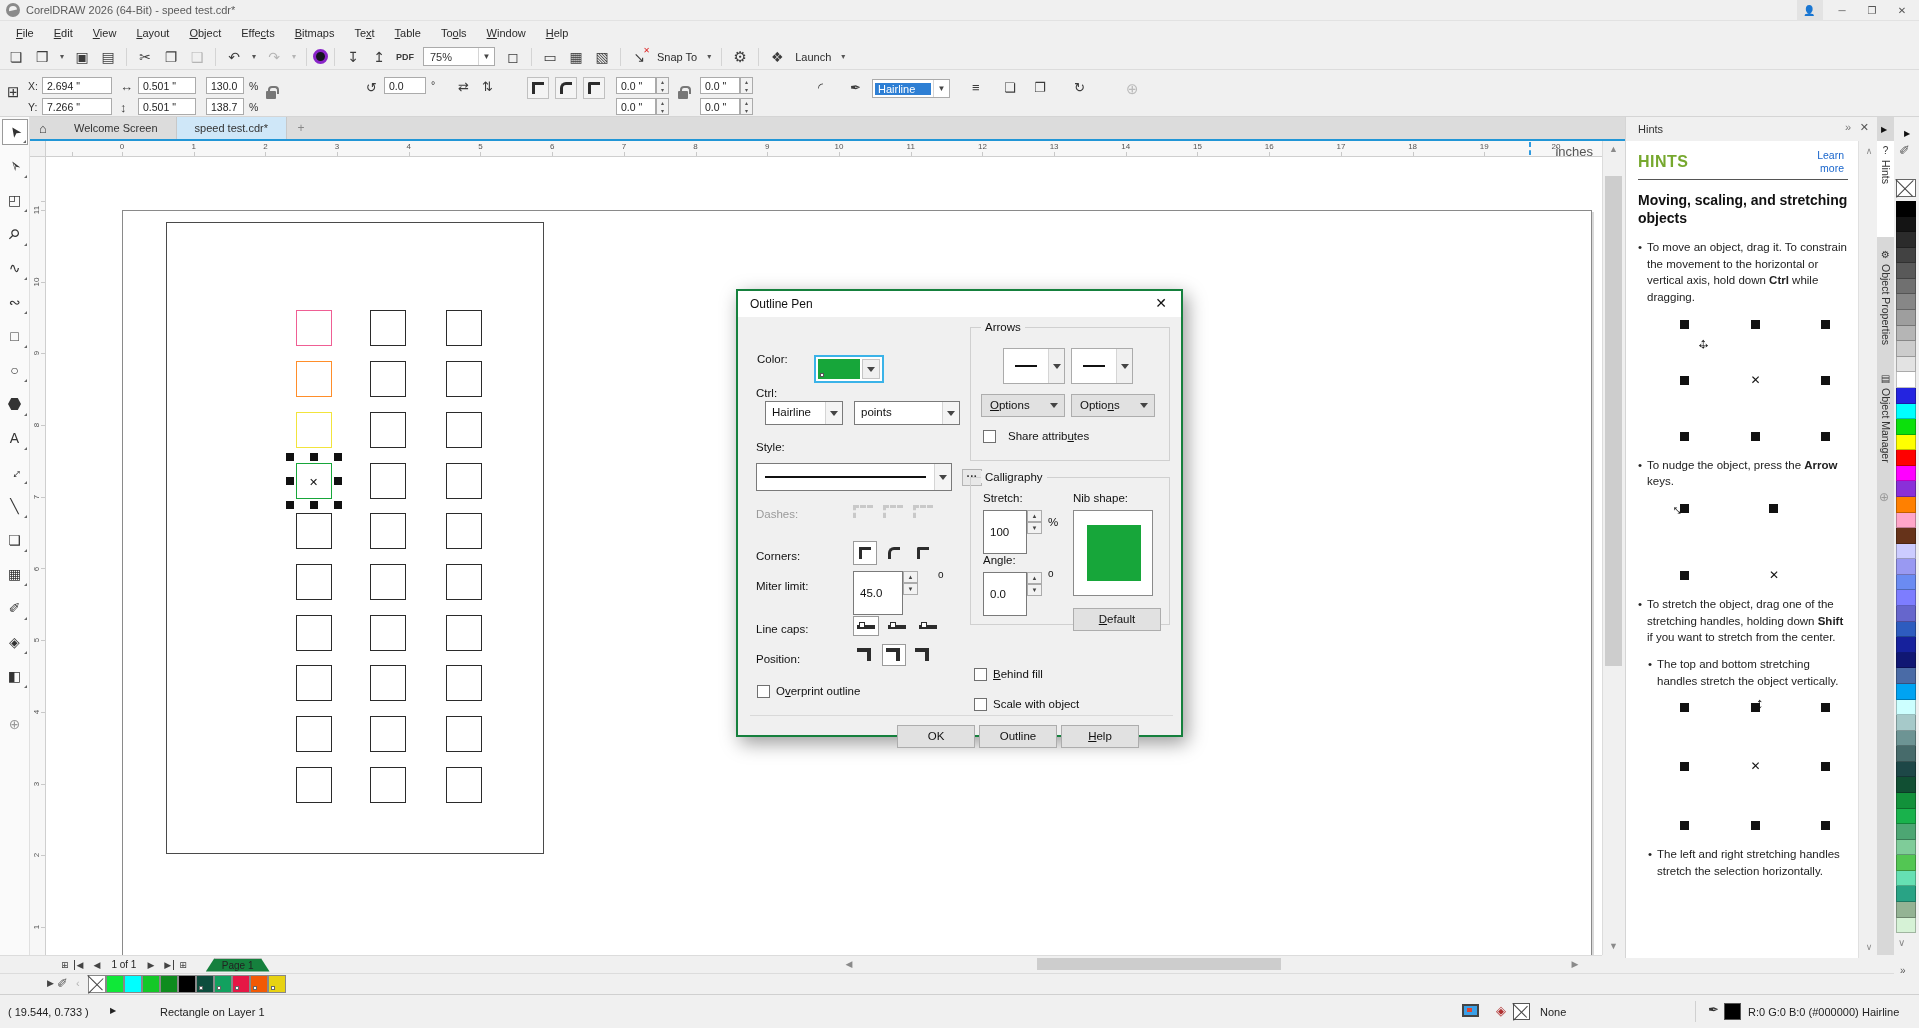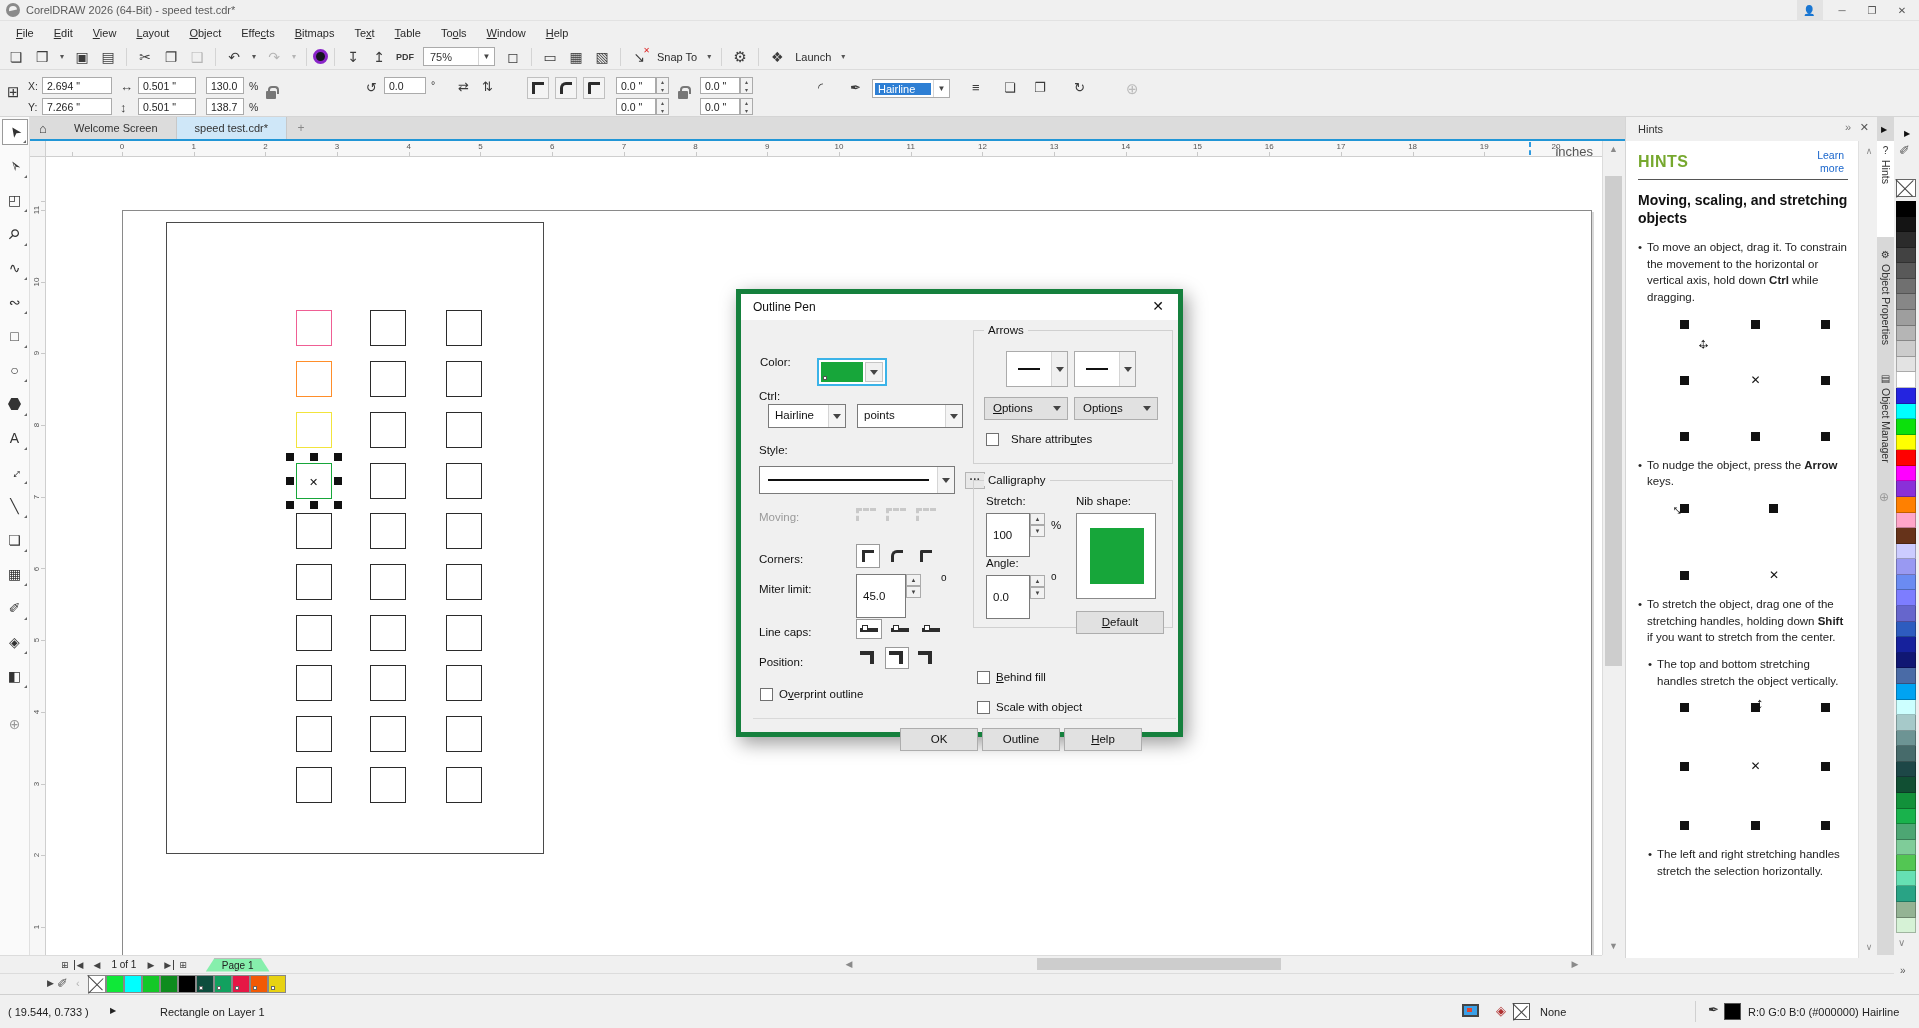--- a/index.html
+++ b/index.html
@@ -92,21 +92,21 @@
   #vscroll { position:absolute; left:1602px; top:141px; width:21px; height:814px; background:#f0f0f0; border-left:1px solid #dcdcdc; }
   .scr-btn { position:absolute; left:0; width:21px; height:17px; color:#8a8a8a; font-size:9px; text-align:center; line-height:17px; }
   #vthumb { position:absolute; left:2px; top:35px; width:17px; height:490px; background:#cdcdcd; }
 
   
   #pagenav { position:absolute; left:0; top:955px; width:1602px; height:18px; background:#f0f0f0; border-top:1px solid #dcdcdc; display:flex; align-items:center; }
   .pn { font-size:9px; color:#444; padding:0 5px; }
   .pn.bar { border-left:1px solid #444; padding-left:2px; }
   .pn.bar-r { border-right:1px solid #444; padding-right:2px; }
   #page-counter { font-size:10px; padding:0 6px; color:#222; }
-  #page-tab { margin-left:14px; padding:1px 16px; background:#86efac; clip-path:polygon(9px 0,calc(100% - 9px) 0,100% 100%,0 100%); border-top:1px solid #bbb; font-size:10px; color:#222; }
+  #page-tab { margin-left:14px; padding:1px 16px; background:#15803d; clip-path:polygon(9px 0,calc(100% - 9px) 0,100% 100%,0 100%); border-top:1px solid #bbb; font-size:10px; color:#222; }
   #hscroll { position:absolute; left:842px; top:957px; width:740px; height:14px; background:#f0f0f0; }
   #hthumb { position:absolute; left:195px; top:1px; width:244px; height:12px; background:#cdcdcd; }
   #hscroll .scr-btn { height:14px; line-height:14px; width:14px; }
 
   
   #docpalette { position:absolute; left:0; top:973px; width:1919px; height:21px; background:#f0f0f0; border-top:1px solid #dcdcdc; }
   .dswatch { position:absolute; top:1px; width:18px; height:18px; border:1px solid #888; }
   .dswatch .mark { position:absolute; left:2px; bottom:2px; width:4px; height:4px; background:#fff; border:1px solid #666; }
   .nofill { background:#fff; position:relative; }
   .nofill::before,.nofill::after { content:""; position:absolute; left:-1px; top:-1px; width:131%; height:1px; background:#444; transform-origin:0 0; }
@@ -156,21 +156,21 @@
   #palette { position:absolute; left:1894px; top:117px; width:25px; height:868px; background:#f0f0f0; }
   #pal-flyout { position:absolute; left:10px; top:12px; font-size:8px; color:#111; }
   #pal-eyedrop { position:absolute; left:5px; top:26px; font-size:13px; color:#555; }
   #pal-none { position:absolute; left:2px; top:62px; width:20px; height:18px; border:1px solid #666; background:#fff; }
   #pal-swatches { position:absolute; left:2px; top:84px; width:20px; height:732px; display:flex; flex-direction:column; }
   .pswatch { flex:1; width:20px; border:1px solid rgba(0,0,0,.25); border-top:none; }
   #pal-down { position:absolute; left:4px; top:820px; font-size:10px; color:#8a8a8a; }
   #pal-more { position:absolute; left:6px; top:848px; font-size:10px; color:#555; }
 
   
-  #dialog { position:absolute; left:736px; top:289px; width:447px; height:448px; background:#f0f0f0; border:5px solid #15803d; box-shadow:4px 6px 18px rgba(0,0,0,.4); }
+  #dialog { position:absolute; left:736px; top:289px; width:447px; height:448px; background:#f0f0f0; border:2px solid #15803d; box-shadow:4px 6px 18px rgba(0,0,0,.4); }
   #dlg-titlebar { position:absolute; left:0; top:0; width:100%; height:26px; background:#fff; }
   #dlg-title { position:absolute; left:12px; top:6px; font-size:12px; color:#111; }
   #dlg-close { position:absolute; right:8px; top:4px; width:24px; height:18px; text-align:center; font-size:14px; font-weight:bold; color:#111; }
   #dlg-body { position:absolute; left:0; top:26px; width:100%; height:422px; }
   .dlabel { position:absolute; font-size:11.5px; color:#111; }
   .dcombo { position:absolute; background:#fff; border:1px solid #7a7a7a; display:flex; }
   .dcombo .dval { flex:1; padding:4px 6px; font-size:11.5px; color:#111; }
   .dcombo .darr { width:17px; border-left:1px solid #d5d5d5; background:#f4f4f4; display:flex; align-items:center; justify-content:center; }
   .tri { width:0; height:0; border-left:4px solid transparent; border-right:4px solid transparent; border-top:5px solid #444; }
   #color-ctrl { position:absolute; left:76px; top:38px; width:70px; height:28px; border:2px solid #3bb3e8; background:#fff; display:flex; }
@@ -744,21 +744,21 @@
           </span>
       </div>
       <span class="dlabel" style="left:18px;top:124px">Style:</span>
       <div class="dcombo" id="style-combo" style="left:18px;top:146px;width:196px;height:28px">
         <span class="lineprev"></span>
         <span class="darr">
             <span class="tri"></span>
           </span>
       </div>
       <div id="style-dots">···</div>
-      <span class="dlabel" style="left:18px;top:191px;color:#9a9a9a">Moving:</span>
+      <span class="dlabel" style="left:18px;top:191px;color:#9a9a9a">Dashes:</span>
       <span class="dash-ic" style="left:115px;top:188px"></span>
       <span class="dash-ic" style="left:145px;top:188px"></span>
       <span class="dash-ic" style="left:175px;top:188px"></span>
       <span class="dlabel" style="left:18px;top:233px">Corners:</span>
       <div class="selbtn" style="left:115px;top:224px;width:24px;height:24px">
           <span class="cnr" style="left:5px;top:5px"></span>
         </div>
       <div class="ghostbtn" style="left:144px;top:224px;width:24px;height:24px">
           <span class="cnr round" style="left:5px;top:5px"></span>
         </div>

